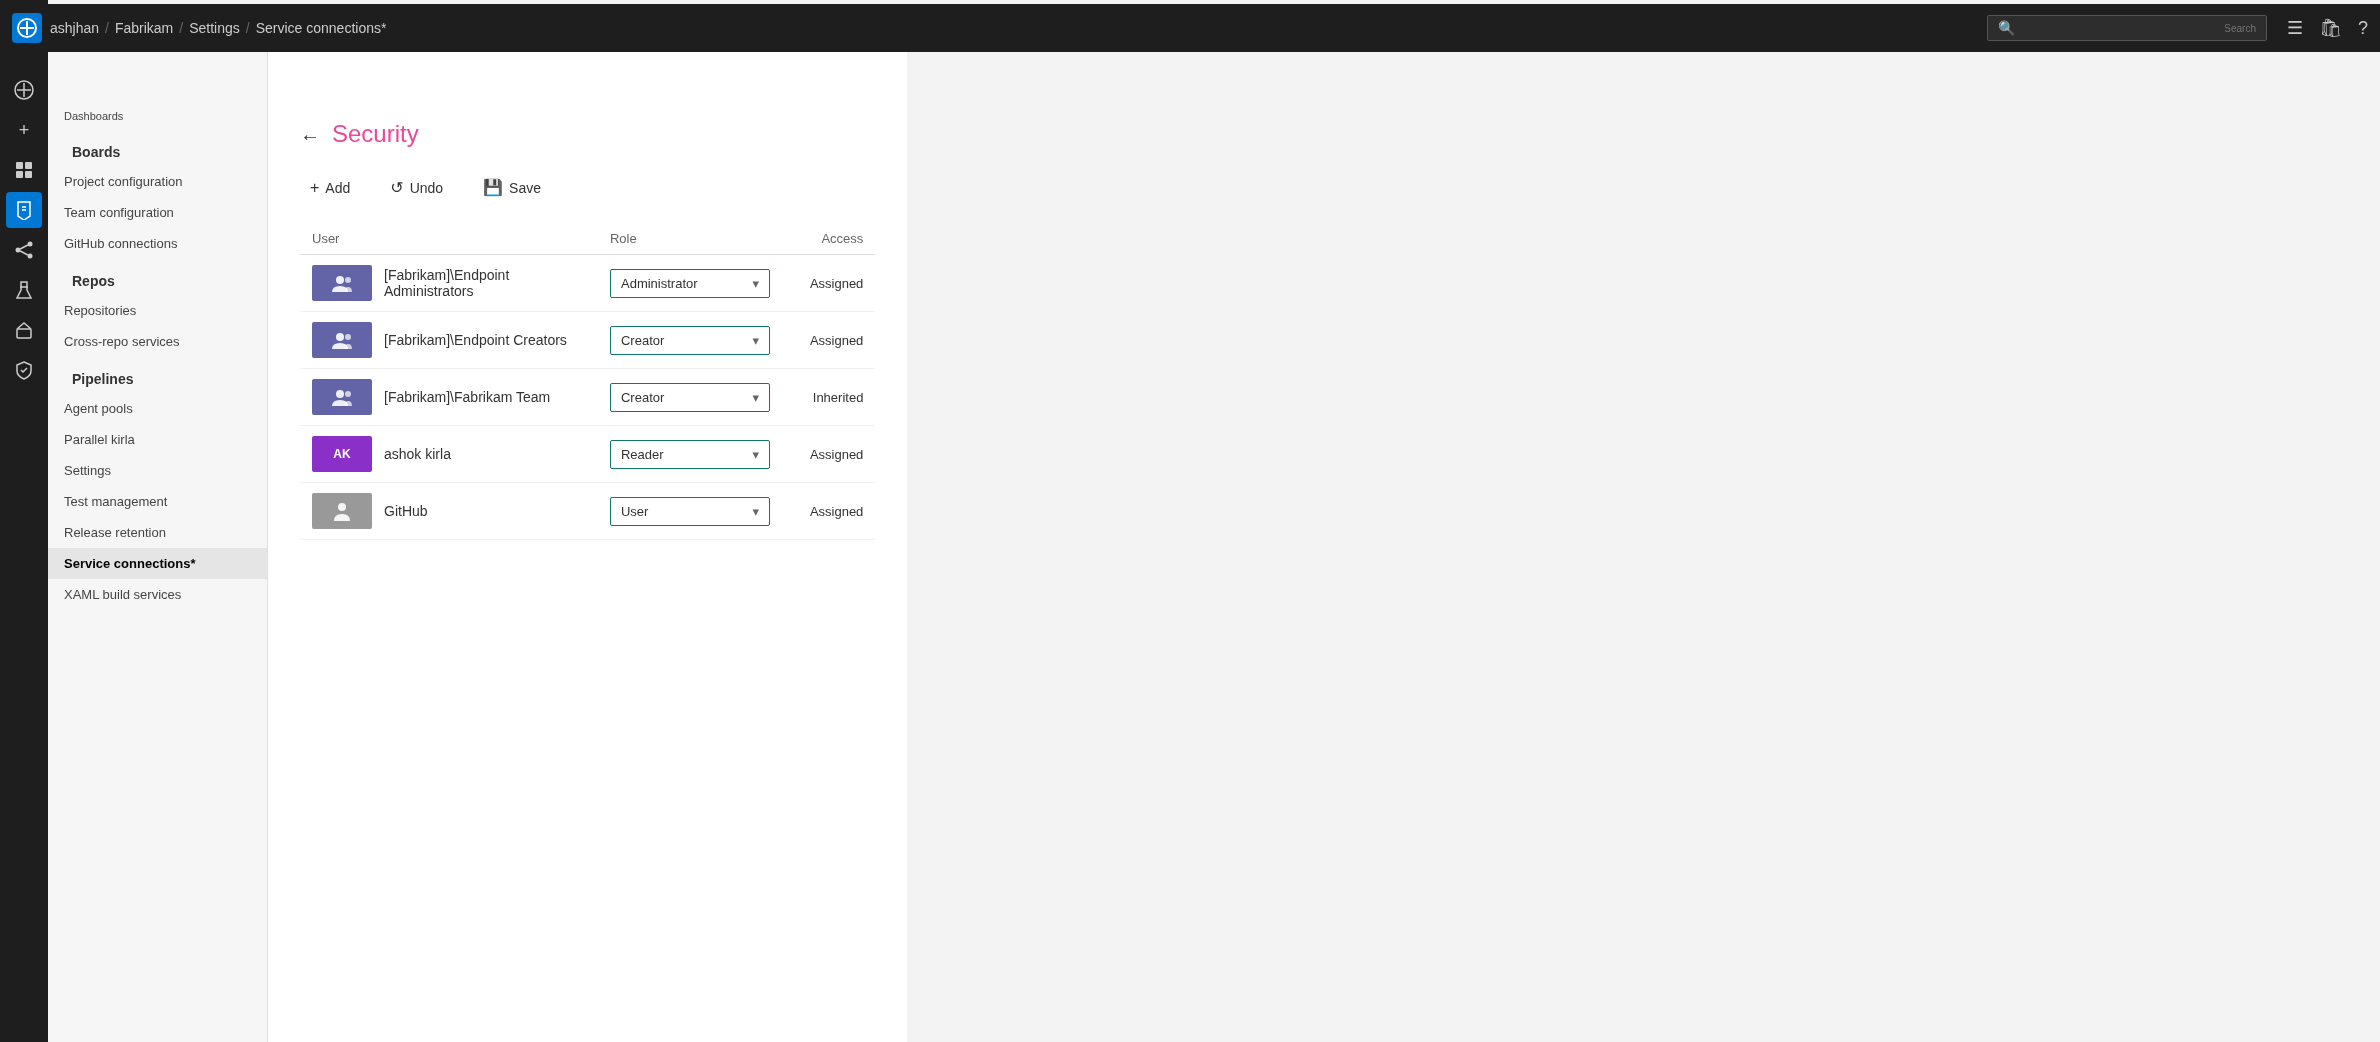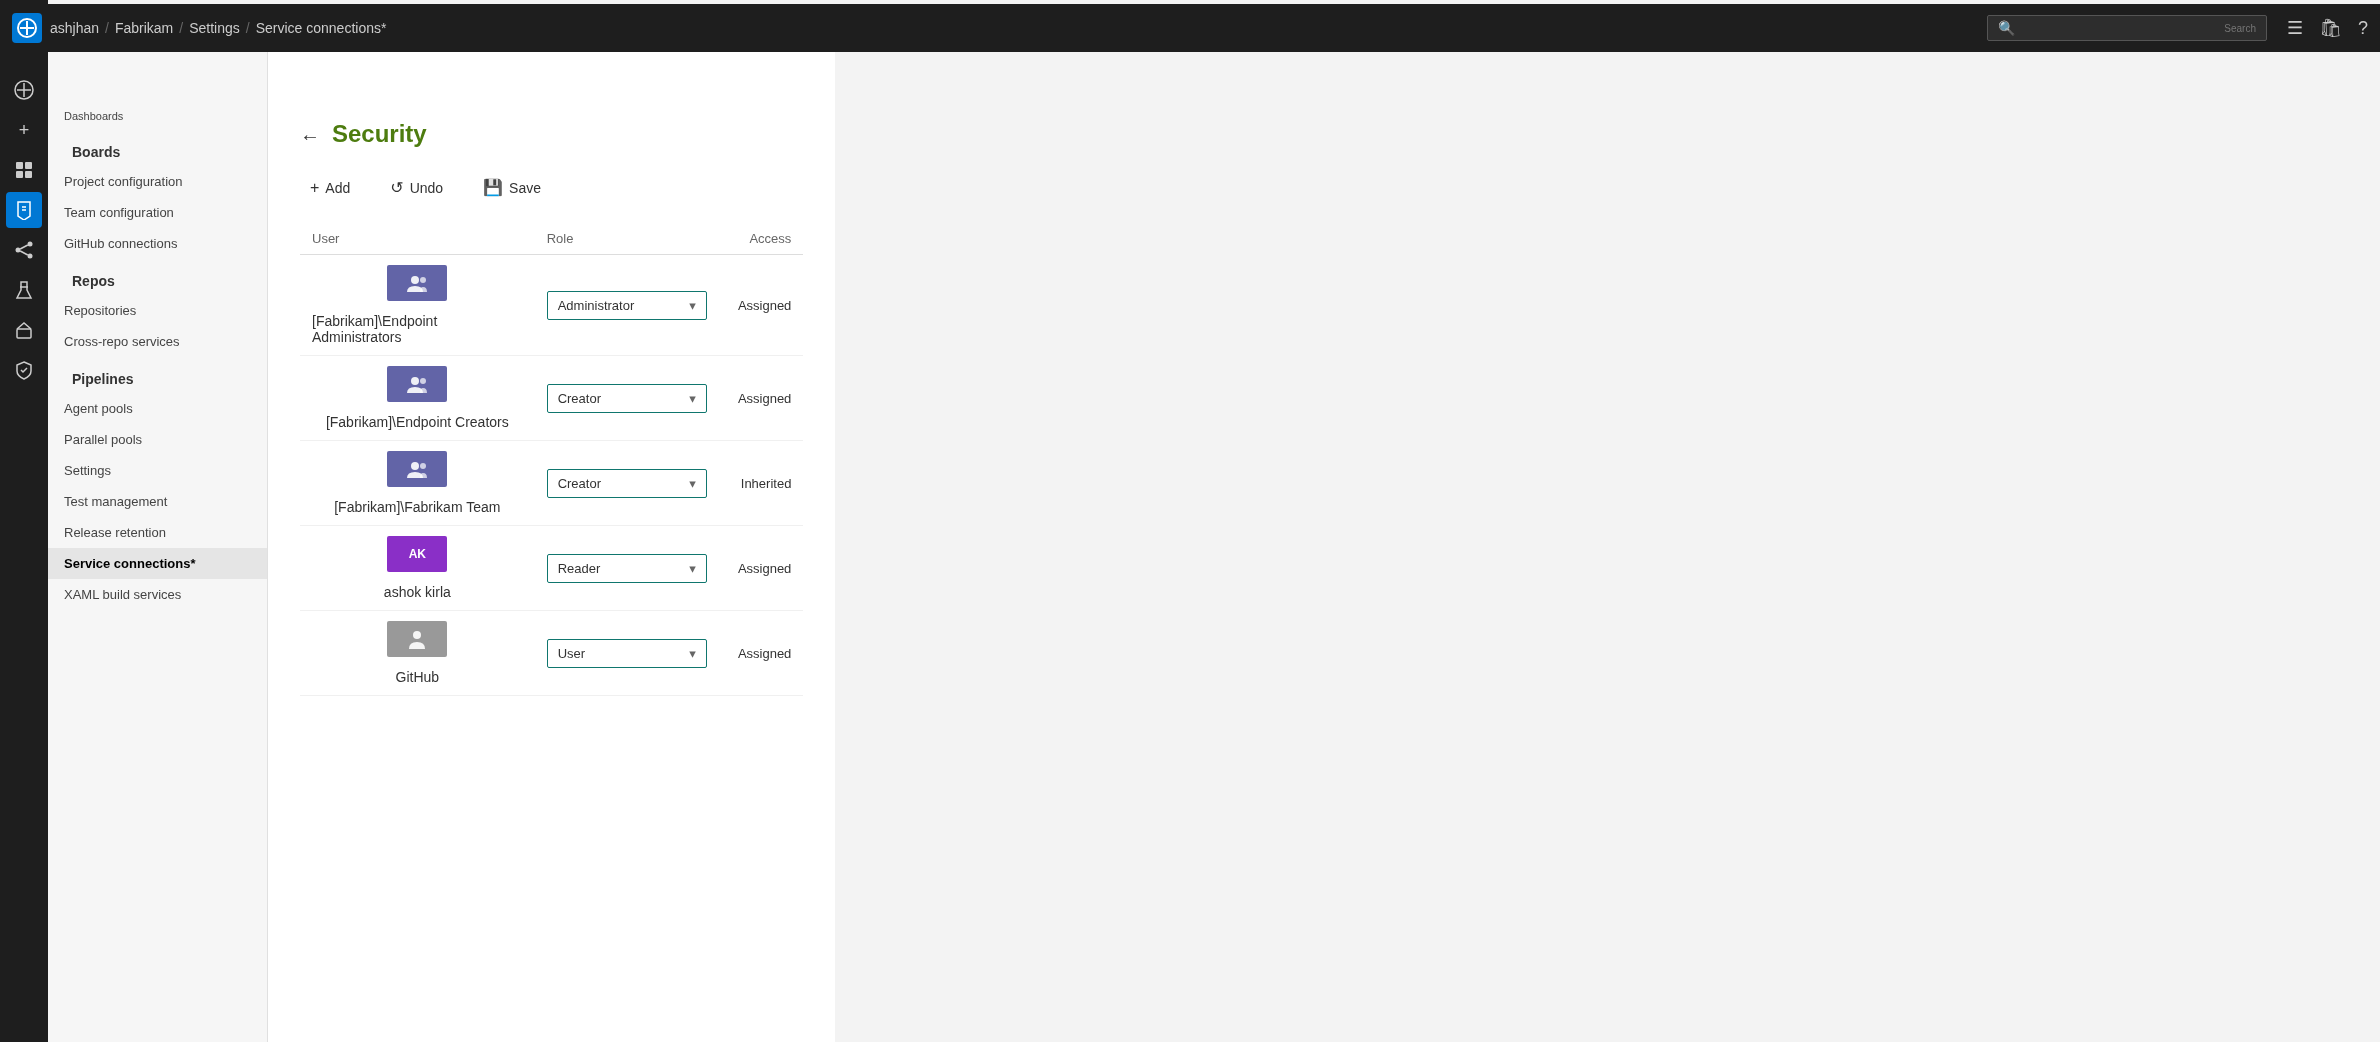--- a/index.html
+++ b/index.html
@@ -47,21 +47,21 @@
     
     .sidebar-content::-webkit-scrollbar { width: 4px; }
     .sidebar-content::-webkit-scrollbar-thumb { background: #ccc; }
 
     
     .main { flex: 1; padding-top: 48px; overflow-y: auto; background: #fff; }
     .main-inner { padding: 24px 32px; }
 
     .page-header { display: flex; align-items: center; gap: 12px; margin-bottom: 24px; }
     .back-btn { color: #333; font-size: 20px; cursor: pointer; border: none; background: none; }
-    .page-title { font-size: 24px; font-weight: 700; color: #4d7c0f; }
+    .page-title { font-size: 24px; font-weight: 400; color: #ec4899; }
 
     
     .toolbar { display: flex; align-items: center; gap: 20px; margin-bottom: 20px; }
     .toolbar-btn {
       display: flex; align-items: center; gap: 6px; padding: 6px 10px;
       border: none; background: none; color: #333; font-size: 14px; cursor: pointer;
       border-radius: 2px;
     }
     .toolbar-btn .btn-icon { font-size: 16px; }
 
@@ -72,21 +72,21 @@
     .security-table .col-access { width: 18%; }
 
     .table-header { border-bottom: 1px solid #ddd; }
     .table-header th { text-align: left; padding: 8px 12px; font-weight: 400; color: #666; font-size: 13px; }
     .table-header th.col-access { text-align: right; }
 
     .table-row { border-bottom: 1px solid #f0f0f0; }
     .table-row td { padding: 10px 12px; vertical-align: middle; }
     .table-row td.col-access { text-align: right; color: #333; font-size: 13px; }
 
-    .user-cell { display: flex; align-items: center; gap: 12px; flex-direction: column; }
+    .user-cell { display: flex; align-items: center; gap: 12px; }
     .user-avatar {
       width: 60px; height: 36px; border-radius: 2px; display: flex; align-items: center;
       justify-content: center; font-size: 13px; font-weight: bold; flex-shrink: 0;
     }
     .avatar-group { background: #6264a7; color: white; }
     .avatar-ak { background: #8a2fc7; color: white; font-size: 12px; }
     .avatar-github { background: #999; color: white; }
 
     .user-name { font-size: 14px; color: #333; }
 
@@ -190,21 +190,21 @@
     <a class="sidebar-item">Project configuration</a>
     <a class="sidebar-item">Team configuration</a>
     <a class="sidebar-item">GitHub connections</a>
 
     <div class="sidebar-section-header">Repos</div>
     <a class="sidebar-item">Repositories</a>
     <a class="sidebar-item">Cross-repo services</a>
 
     <div class="sidebar-section-header">Pipelines</div>
     <a class="sidebar-item">Agent pools</a>
-    <a class="sidebar-item">Parallel pools</a>
+    <a class="sidebar-item">Parallel kirla</a>
     <a class="sidebar-item">Settings</a>
     <a class="sidebar-item">Test management</a>
     <a class="sidebar-item">Release retention</a>
     <a class="sidebar-item active">Service connections*</a>
     <a class="sidebar-item">XAML build services</a>
   </div>
 
   <div class="main" style="margin-left:268px;flex:1;">
     <div class="main-inner">
       <div class="page-header">

